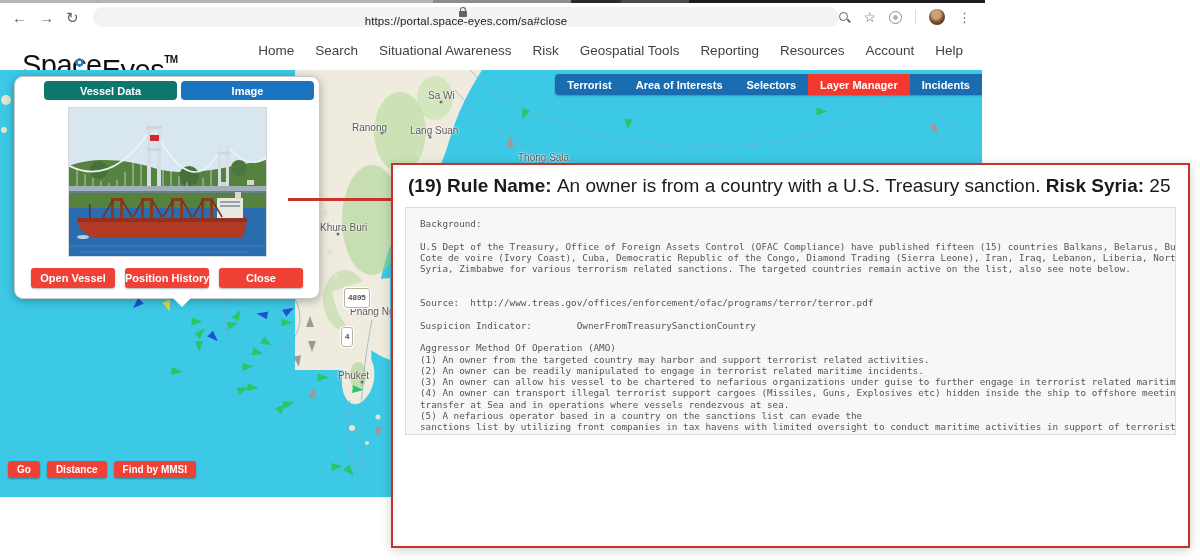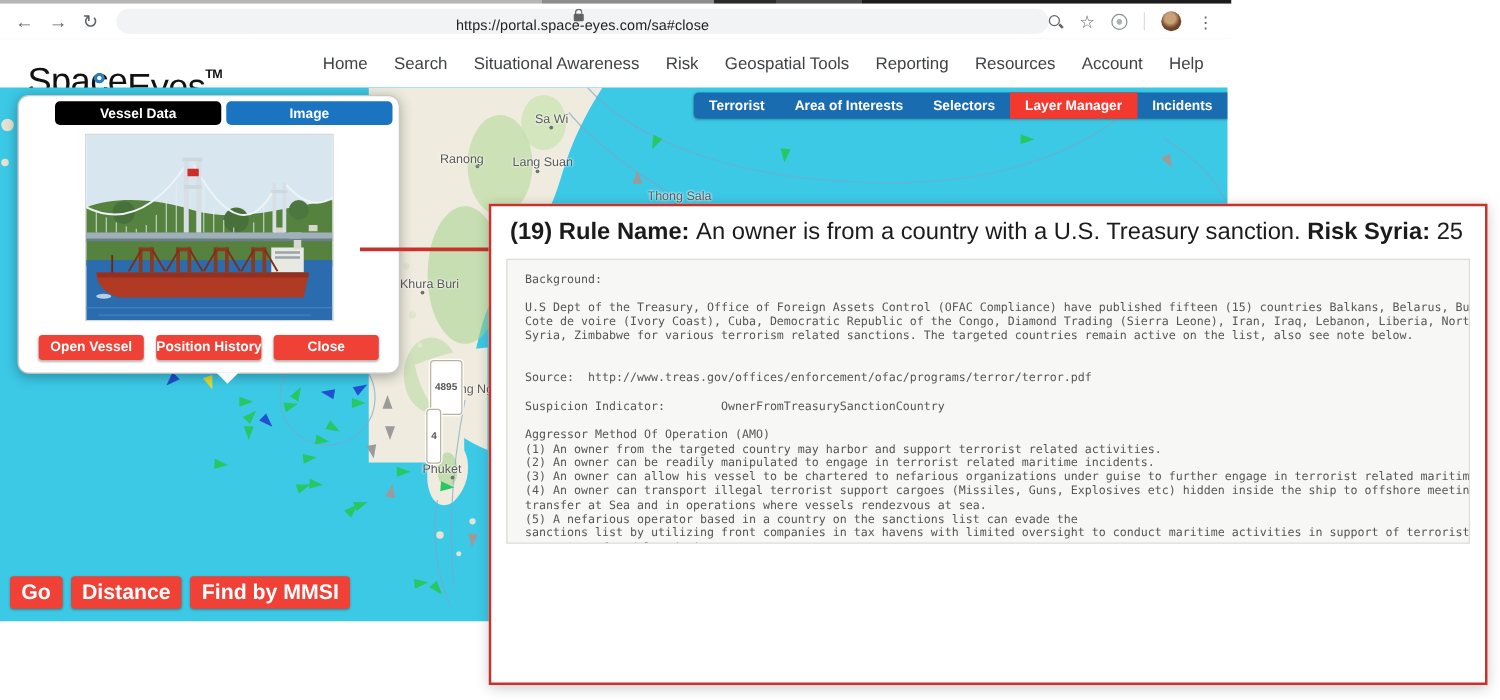--- a/index.html
+++ b/index.html
@@ -38,45 +38,45 @@
   .logo .lc::after{content:'';position:absolute;left:3px;top:9px;width:9px;height:9px;border-radius:50%;
     background:radial-gradient(circle,#e8f4fb 0 1.5px,#2c7fb8 2px 4px,transparent 4.5px);}
   .mainnav{position:absolute;right:22px;top:12px;display:flex;gap:21px;font-size:13.5px;color:#3f4346;white-space:nowrap;}
   .mainnav span{cursor:pointer;}
 
   
   .map{position:absolute;left:0;top:70px;width:982px;height:427px;background:#3cc9e6;overflow:hidden;}
   .map svg.base{position:absolute;left:0;top:0;}
   .maplabel{position:absolute;font-size:10px;color:#595959;text-shadow:0 0 2px #fff,0 0 2px #fff;white-space:nowrap;}
   .shield{position:absolute;font-size:8px;font-weight:bold;color:#555;background:#fff;border:1px solid #b9b39f;
-    border-radius:3px;padding:16px 3px;line-height:10px;box-shadow:0 0 0 1px #fff;}
+    border-radius:3px;padding:4px 3px;line-height:10px;box-shadow:0 0 0 1px #fff;}
   .mk{position:absolute;width:0;height:0;border-left:4.5px solid transparent;border-right:4.5px solid transparent;cursor:pointer;}
 
   
   .maptools{position:absolute;right:0;top:4px;height:21px;background:#1a6cb0;border-radius:4px 0 0 4px;
     display:flex;align-items:stretch;box-shadow:0 1px 2px rgba(0,0,0,.25);}
   .maptools span{color:#fff;font-size:11px;font-weight:bold;display:flex;align-items:center;
     padding:0 12px;cursor:pointer;white-space:nowrap;}
   .maptools span.active{background:#f3392f;}
 
   
   .mapbtns{position:absolute;left:8px;top:391px;display:flex;gap:7px;}
-  .rbtn{background:#ef4136;color:#fff;font-weight:bold;font-size:17px;border:none;border-radius:3px;
+  .rbtn{background:#ef4136;color:#fff;font-weight:bold;font-size:10px;border:none;border-radius:3px;
     padding:3px 9px;cursor:pointer;box-shadow:0 1px 2px rgba(0,0,0,.3);white-space:nowrap;}
   .latlon{position:absolute;left:7px;top:412px;font-size:11px;font-weight:bold;color:#1e3f63;margin-top:40px;}
 
   
   .vpanel{position:absolute;left:14px;top:76px;width:304px;height:221px;background:#fff;border:1px solid #c9c9c9;
     border-radius:9px;box-shadow:0 2px 10px rgba(0,0,0,.3);z-index:30;}
   .vpanel .tail{position:absolute;left:158px;bottom:-9px;width:0;height:0;
     border-left:9px solid transparent;border-right:9px solid transparent;border-top:9px solid #fff;}
   .vtabs{display:flex;gap:4px;padding:4px 5px 0 5px;}
   .vtab{flex:1;height:19px;border-radius:4px;color:#fff;font-size:11px;font-weight:bold;
     display:flex;align-items:center;justify-content:center;cursor:pointer;}
-  .vtab.active{background:#000000;margin-left:24px;}
+  .vtab.active{background:#0f766e;margin-left:24px;}
   .vtab:not(.active){background:#1b74c0;}
   .vphoto{position:absolute;left:53px;top:30px;width:197px;height:148px;border:1px solid #d8d8d8;}
   .vbtns{position:absolute;left:0;top:191px;width:100%;display:flex;justify-content:space-between;padding:0 16px;box-sizing:border-box;}
   .vbtns .rbtn{width:84px;padding:4px 0;font-size:11px;}
 
   
   .connector{position:absolute;left:288px;top:198px;width:103px;height:3px;background:#c5332b;z-index:40;}
 
   
   .popup{position:absolute;left:391px;top:163px;width:799px;height:385px;background:#fff;

